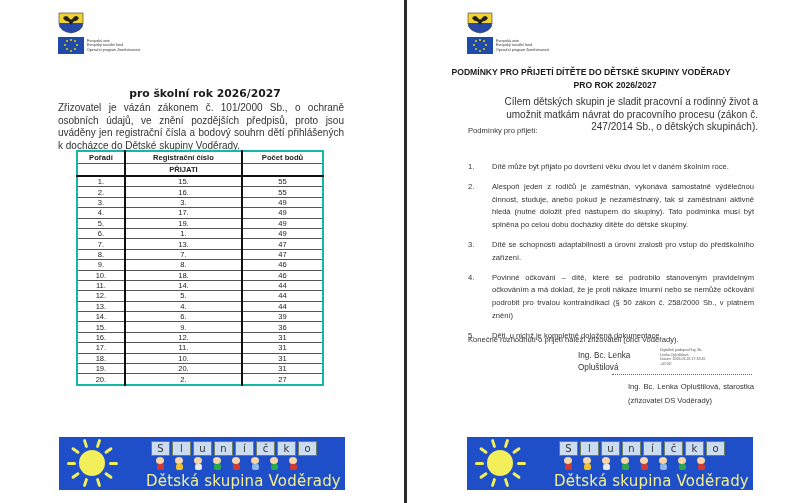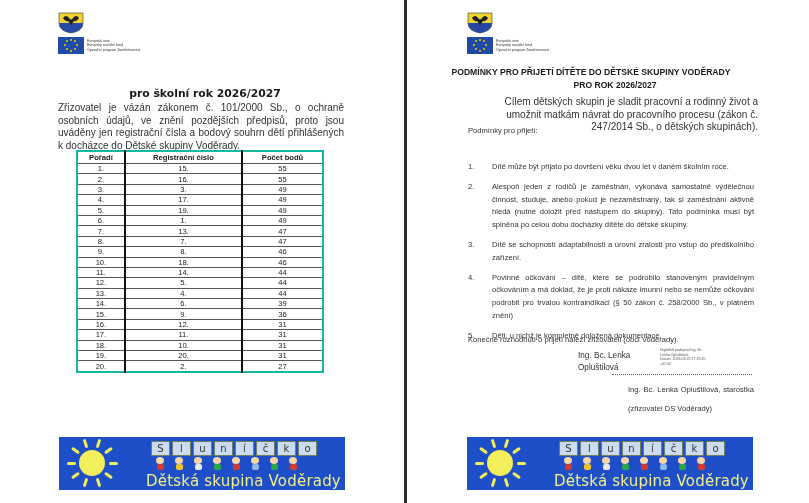--- a/index.html
+++ b/index.html
@@ -35,21 +35,21 @@
   .kid .head{width:8px;height:7px;border-radius:50%;background:#f6d6a6;position:absolute;left:1px;top:0;}
   .kid .body{width:7px;height:6px;position:absolute;left:1.5px;top:7px;border-radius:2px;}
   .banner-text{position:absolute;left:87px;top:35px;font-size:15px;color:#f3ef8d;font-family:"DejaVu Sans",sans-serif;white-space:nowrap;letter-spacing:0.2px;}
   ol.cond{position:absolute;left:468px;top:161px;width:286px;margin:0;padding:0;list-style:none;font-size:7.6px;line-height:12.8px;color:#333;}
   ol.cond li{display:flex;margin-bottom:7px;}
   ol.cond .num{width:24px;flex:none;}
   ol.cond .txt{flex:1;text-align:justify;}
   .sig-name{position:absolute;left:578px;top:350px;font-size:8.2px;line-height:11.5px;color:#333;}
   .sig-digital{position:absolute;left:660px;top:348px;font-size:3.6px;line-height:4.6px;color:#555;width:60px;}
   .sig-line{position:absolute;left:612px;top:374px;width:140px;border-top:1px dotted #666;}
-  .sig-caption{position:absolute;left:628px;top:380px;width:126px;font-size:7.6px;line-height:19px;color:#333;text-align:justify;}
+  .sig-caption{position:absolute;left:628px;top:380px;width:126px;font-size:7.6px;line-height:14px;color:#333;text-align:justify;}
 </style>
 </head>
 <body>
 
 <div class="page" id="left-page">
   <div class="logo-block" style="left:58px;top:12px;">
     <div class="crest">
       <svg width="26" height="22" viewBox="0 0 26 22">
         <path d="M1 1 H25 V11 Q25 19 13 21 Q1 19 1 11 Z" fill="#f1d233" stroke="#333" stroke-width="0.6"></path>
         <path d="M1 11 Q1 19 13 21 Q25 19 25 11 Z" fill="#2848a5"></path>
@@ -80,20 +80,25 @@
 
   <table class="results">
     <thead>
       <tr>
         <th class="c1">Pořadí</th>
         <th class="c2">Registrační číslo</th>
         <th>Počet bodů</th>
       </tr>
     </thead>
     <tbody id="tbody">
+      <tr class="head2">
+        <td class="c1"></td>
+        <td class="c2">PŘIJATI</td>
+        <td></td>
+      </tr>
     <tr>
           <td class="c1">1.</td>
           <td class="c2">15.</td>
           <td>55</td>
         </tr>
         <tr>
           <td class="c1">2.</td>
           <td class="c2">16.</td>
           <td>55</td>
         </tr>

